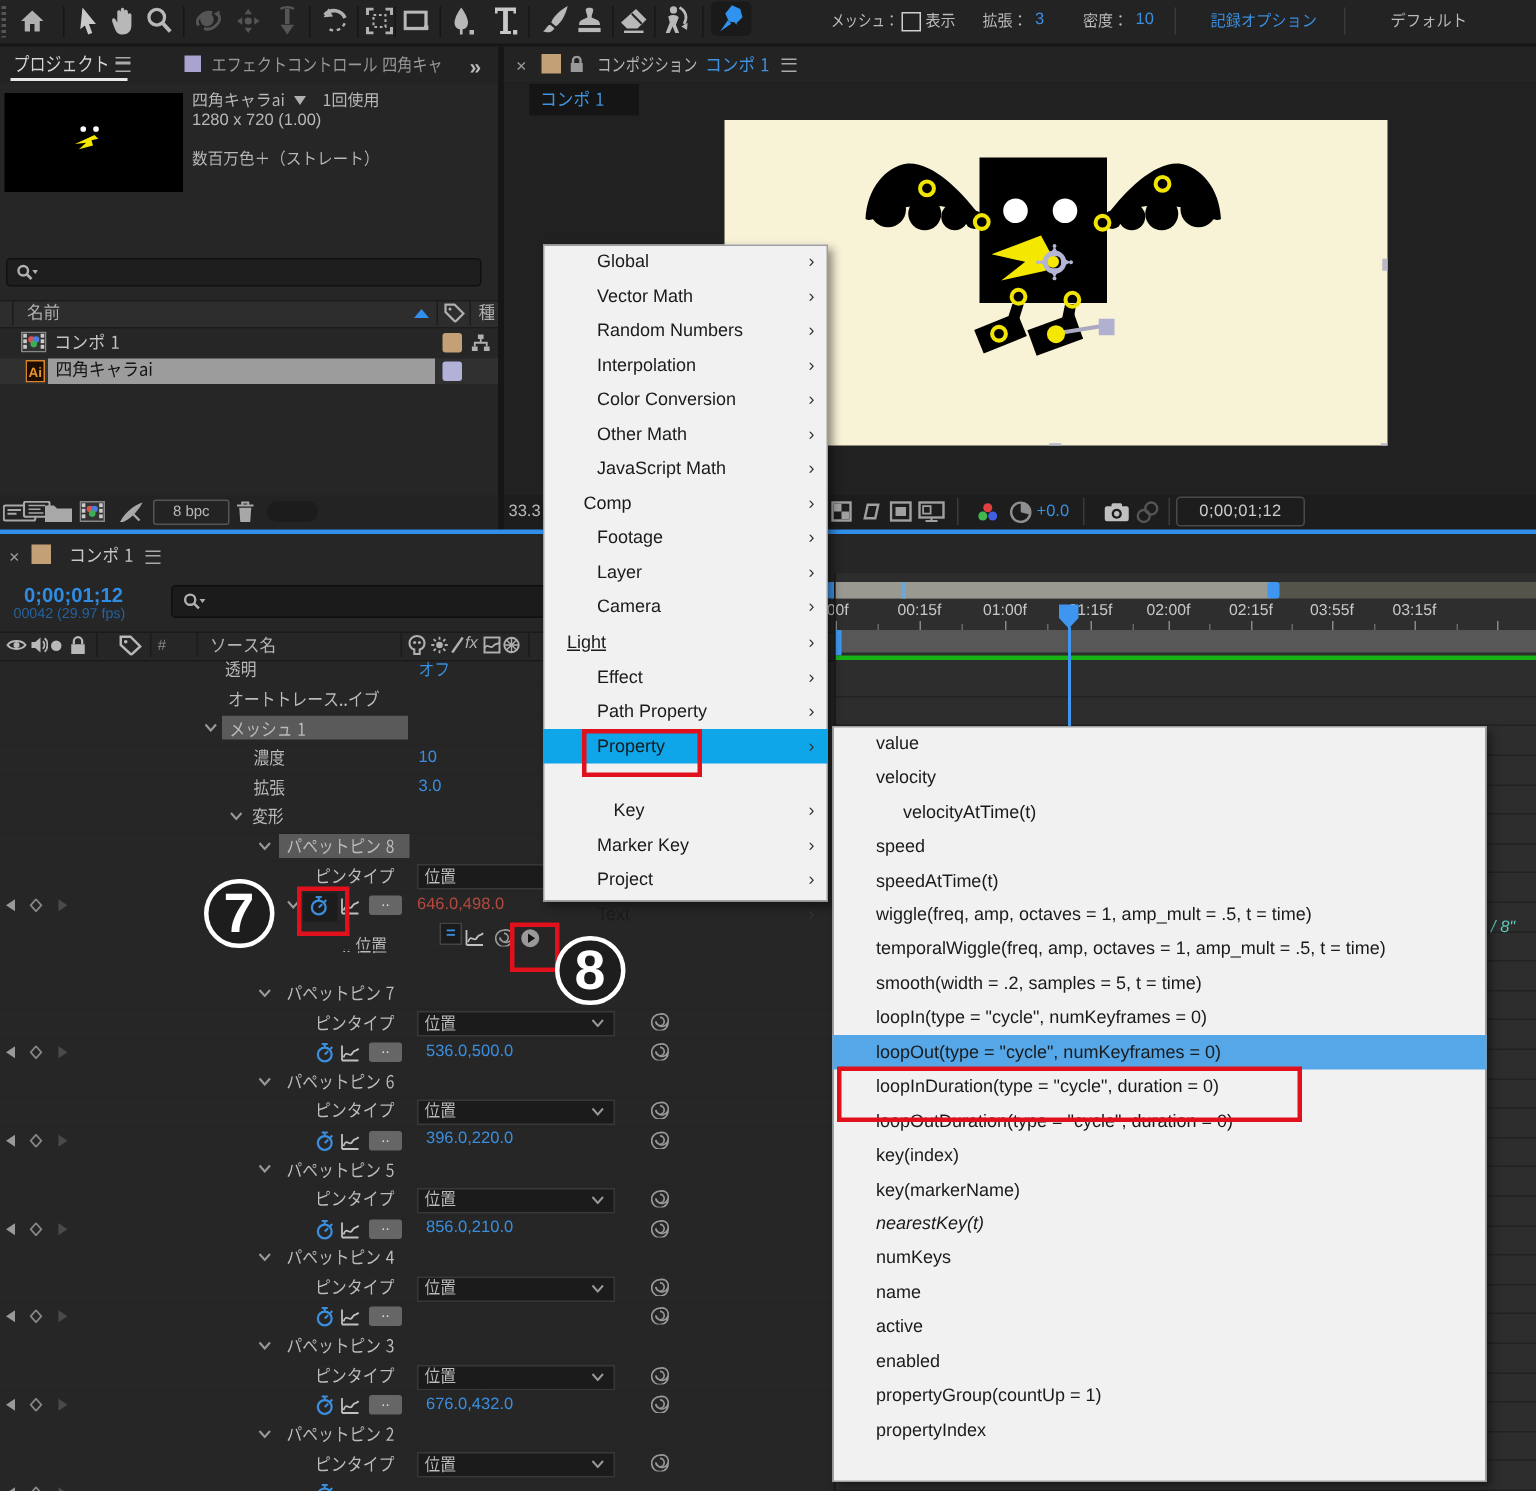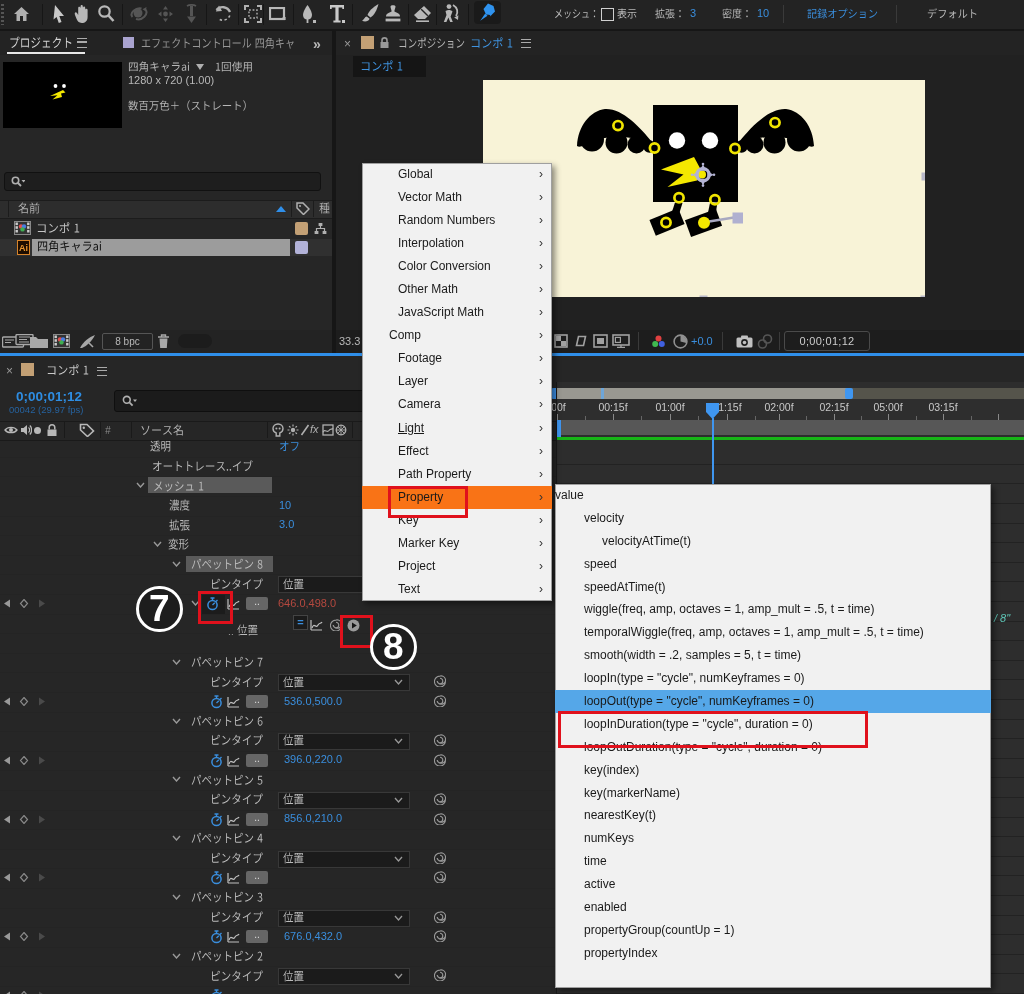--- a/index.html
+++ b/index.html
@@ -642,21 +642,21 @@
 <div class="ab" style="left:613px;top:401px;transform:translateX(-50%);color:#c8c8c8;font-size:10.5px;white-space:nowrap">00:15f</div>
 <div class="ab" style="left:613px;top:414px;width:1px;height:6px;background:#888"></div>
 <div class="ab" style="left:670px;top:401px;transform:translateX(-50%);color:#c8c8c8;font-size:10.5px;white-space:nowrap">01:00f</div>
 <div class="ab" style="left:670px;top:414px;width:1px;height:6px;background:#888"></div>
 <div class="ab" style="left:727px;top:401px;transform:translateX(-50%);color:#c8c8c8;font-size:10.5px;white-space:nowrap">01:15f</div>
 <div class="ab" style="left:727px;top:414px;width:1px;height:6px;background:#888"></div>
 <div class="ab" style="left:779px;top:401px;transform:translateX(-50%);color:#c8c8c8;font-size:10.5px;white-space:nowrap">02:00f</div>
 <div class="ab" style="left:779px;top:414px;width:1px;height:6px;background:#888"></div>
 <div class="ab" style="left:834px;top:401px;transform:translateX(-50%);color:#c8c8c8;font-size:10.5px;white-space:nowrap">02:15f</div>
 <div class="ab" style="left:834px;top:414px;width:1px;height:6px;background:#888"></div>
-<div class="ab" style="left:888px;top:401px;transform:translateX(-50%);color:#c8c8c8;font-size:10.5px;white-space:nowrap">05:00f</div>
+<div class="ab" style="left:888px;top:401px;transform:translateX(-50%);color:#c8c8c8;font-size:10.5px;white-space:nowrap">03:55f</div>
 <div class="ab" style="left:888px;top:414px;width:1px;height:6px;background:#888"></div>
 <div class="ab" style="left:943px;top:401px;transform:translateX(-50%);color:#c8c8c8;font-size:10.5px;white-space:nowrap">03:15f</div>
 <div class="ab" style="left:943px;top:414px;width:1px;height:6px;background:#888"></div>
 <div class="ab" style="left:998px;top:424px;transform:translateX(-50%);color:#c8c8c8;font-size:10.5px;white-space:nowrap">04:00f</div>
 <div class="ab" style="left:998px;top:414px;width:1px;height:6px;background:#888"></div>
 <div class="ab" style="left:585px;top:416px;width:1px;height:4px;background:#666"></div>
 <div class="ab" style="left:641px;top:416px;width:1px;height:4px;background:#666"></div>
 <div class="ab" style="left:698px;top:416px;width:1px;height:4px;background:#666"></div>
 <div class="ab" style="left:755px;top:416px;width:1px;height:4px;background:#666"></div>
 <div class="ab" style="left:806px;top:416px;width:1px;height:4px;background:#666"></div>
@@ -1130,48 +1130,48 @@
       <div style="position:relative;height:23.05px;line-height:23px;padding-left:36px;">Vector Math<span style="position:absolute;right:9px;top:0;color:#333">›</span></div>
       <div style="position:relative;height:23.05px;line-height:23px;padding-left:36px;">Random Numbers<span style="position:absolute;right:9px;top:0;color:#333">›</span></div>
       <div style="position:relative;height:23.05px;line-height:23px;padding-left:36px;">Interpolation<span style="position:absolute;right:9px;top:0;color:#333">›</span></div>
       <div style="position:relative;height:23.05px;line-height:23px;padding-left:36px;">Color Conversion<span style="position:absolute;right:9px;top:0;color:#333">›</span></div>
       <div style="position:relative;height:23.05px;line-height:23px;padding-left:36px;">Other Math<span style="position:absolute;right:9px;top:0;color:#333">›</span></div>
       <div style="position:relative;height:23.05px;line-height:23px;padding-left:36px;">JavaScript Math<span style="position:absolute;right:9px;top:0;color:#333">›</span></div>
       <div style="position:relative;height:23.05px;line-height:23px;padding-left:27px;">Comp<span style="position:absolute;right:9px;top:0;color:#333">›</span></div>
       <div style="position:relative;height:23.05px;line-height:23px;padding-left:36px;">Footage<span style="position:absolute;right:9px;top:0;color:#333">›</span></div>
       <div style="position:relative;height:23.05px;line-height:23px;padding-left:36px;">Layer<span style="position:absolute;right:9px;top:0;color:#333">›</span></div>
       <div style="position:relative;height:23.05px;line-height:23px;padding-left:36px;">Camera<span style="position:absolute;right:9px;top:0;color:#333">›</span></div>
-      <div style="position:relative;height:23.05px;line-height:23px;padding-left:36px;text-decoration:underline;">Light<span style="position:absolute;right:9px;top:0;color:#333">›</span></div>
+      <div style="position:relative;height:23.05px;line-height:23px;padding-left:16px;text-decoration:underline;">Light<span style="position:absolute;right:9px;top:0;color:#333">›</span></div>
       <div style="position:relative;height:23.05px;line-height:23px;padding-left:36px;">Effect<span style="position:absolute;right:9px;top:0;color:#333">›</span></div>
       <div style="position:relative;height:23.05px;line-height:23px;padding-left:36px;">Path Property<span style="position:absolute;right:9px;top:0;color:#333">›</span></div>
-      <div style="position:relative;height:23.05px;line-height:23px;padding-left:36px;background:#f97316;">Property<span style="position:absolute;right:9px;top:0;color:#333">›</span></div>
-      <div style="position:relative;height:23.05px;line-height:23px;padding-left:36px;">Key<span style="position:absolute;right:9px;top:0;color:#333">›</span></div>
+      <div style="position:relative;height:23.05px;line-height:23px;padding-left:36px;background:#0ea5e9;">Property<span style="position:absolute;right:9px;top:0;color:#333">›</span></div>
+      <div style="position:relative;height:23.05px;line-height:23px;padding-left:47px;margin-top:20px;">Key<span style="position:absolute;right:9px;top:0;color:#333">›</span></div>
       <div style="position:relative;height:23.05px;line-height:23px;padding-left:36px;">Marker Key<span style="position:absolute;right:9px;top:0;color:#333">›</span></div>
       <div style="position:relative;height:23.05px;line-height:23px;padding-left:36px;">Project<span style="position:absolute;right:9px;top:0;color:#333">›</span></div>
       <div style="position:relative;height:23.05px;line-height:23px;padding-left:36px;">Text<span style="position:absolute;right:9px;top:0;color:#333">›</span></div>
     </div>
 <div class="ab" style="left:555px;top:484px;width:436px;height:504px;background:#f1f1f1;border:1px solid #9f9f9f;box-shadow:3px 3px 6px rgba(0,0,0,0.45);box-sizing:border-box"></div>
 <div id="menu2" class="ab" style="left:555px;top:484px;width:436px;font-size:12px;color:#1a1a1a">
-      <div style="height:22.9px;line-height:22.9px;">value</div>
+      <div style="height:22.9px;line-height:22.9px;padding-left:29px;">value</div>
       <div style="height:22.9px;line-height:22.9px;padding-left:29px;">velocity</div>
       <div style="height:22.9px;line-height:22.9px;padding-left:47px;">velocityAtTime(t)</div>
       <div style="height:22.9px;line-height:22.9px;padding-left:29px;">speed</div>
       <div style="height:22.9px;line-height:22.9px;padding-left:29px;">speedAtTime(t)</div>
       <div style="height:22.9px;line-height:22.9px;padding-left:29px;">wiggle(freq, amp, octaves = 1, amp_mult = .5, t = time)</div>
       <div style="height:22.9px;line-height:22.9px;padding-left:29px;">temporalWiggle(freq, amp, octaves = 1, amp_mult = .5, t = time)</div>
       <div style="height:22.9px;line-height:22.9px;padding-left:29px;">smooth(width = .2, samples = 5, t = time)</div>
       <div style="height:22.9px;line-height:22.9px;padding-left:29px;">loopIn(type = "cycle", numKeyframes = 0)</div>
       <div style="height:22.9px;line-height:22.9px;padding-left:29px;background:#55a7e8;">loopOut(type = "cycle", numKeyframes = 0)</div>
       <div style="height:22.9px;line-height:22.9px;padding-left:29px;">loopInDuration(type = "cycle", duration = 0)</div>
       <div style="height:22.9px;line-height:22.9px;padding-left:29px;">loopOutDuration(type = "cycle", duration = 0)</div>
       <div style="height:22.9px;line-height:22.9px;padding-left:29px;">key(index)</div>
       <div style="height:22.9px;line-height:22.9px;padding-left:29px;">key(markerName)</div>
-      <div style="height:22.9px;line-height:22.9px;padding-left:29px;">nearestKey(t)</div>
+      <div style="height:22.9px;line-height:22.9px;padding-left:29px;font-style:italic;">nearestKey(t)</div>
       <div style="height:22.9px;line-height:22.9px;padding-left:29px;">numKeys</div>
-      <div style="height:22.9px;line-height:22.9px;padding-left:29px;">time</div>
+      <div style="height:22.9px;line-height:22.9px;padding-left:29px;">name</div>
       <div style="height:22.9px;line-height:22.9px;padding-left:29px;">active</div>
       <div style="height:22.9px;line-height:22.9px;padding-left:29px;">enabled</div>
       <div style="height:22.9px;line-height:22.9px;padding-left:29px;">propertyGroup(countUp = 1)</div>
       <div style="height:22.9px;line-height:22.9px;padding-left:29px;">propertyIndex</div>
     </div>
 
 <div class="ab" style="left:388px;top:486px;width:74px;height:26px;border:3px solid #e0111c"></div>
 <div class="ab" style="left:558px;top:711px;width:304px;height:31px;border:3px solid #e0111c"></div>
 <div class="ab" style="left:198px;top:591px;width:29px;height:27px;border:3px solid #e0111c"></div>
 <div class="ab" style="left:340px;top:615px;width:27px;height:27px;border:3px solid #e0111c"></div>

